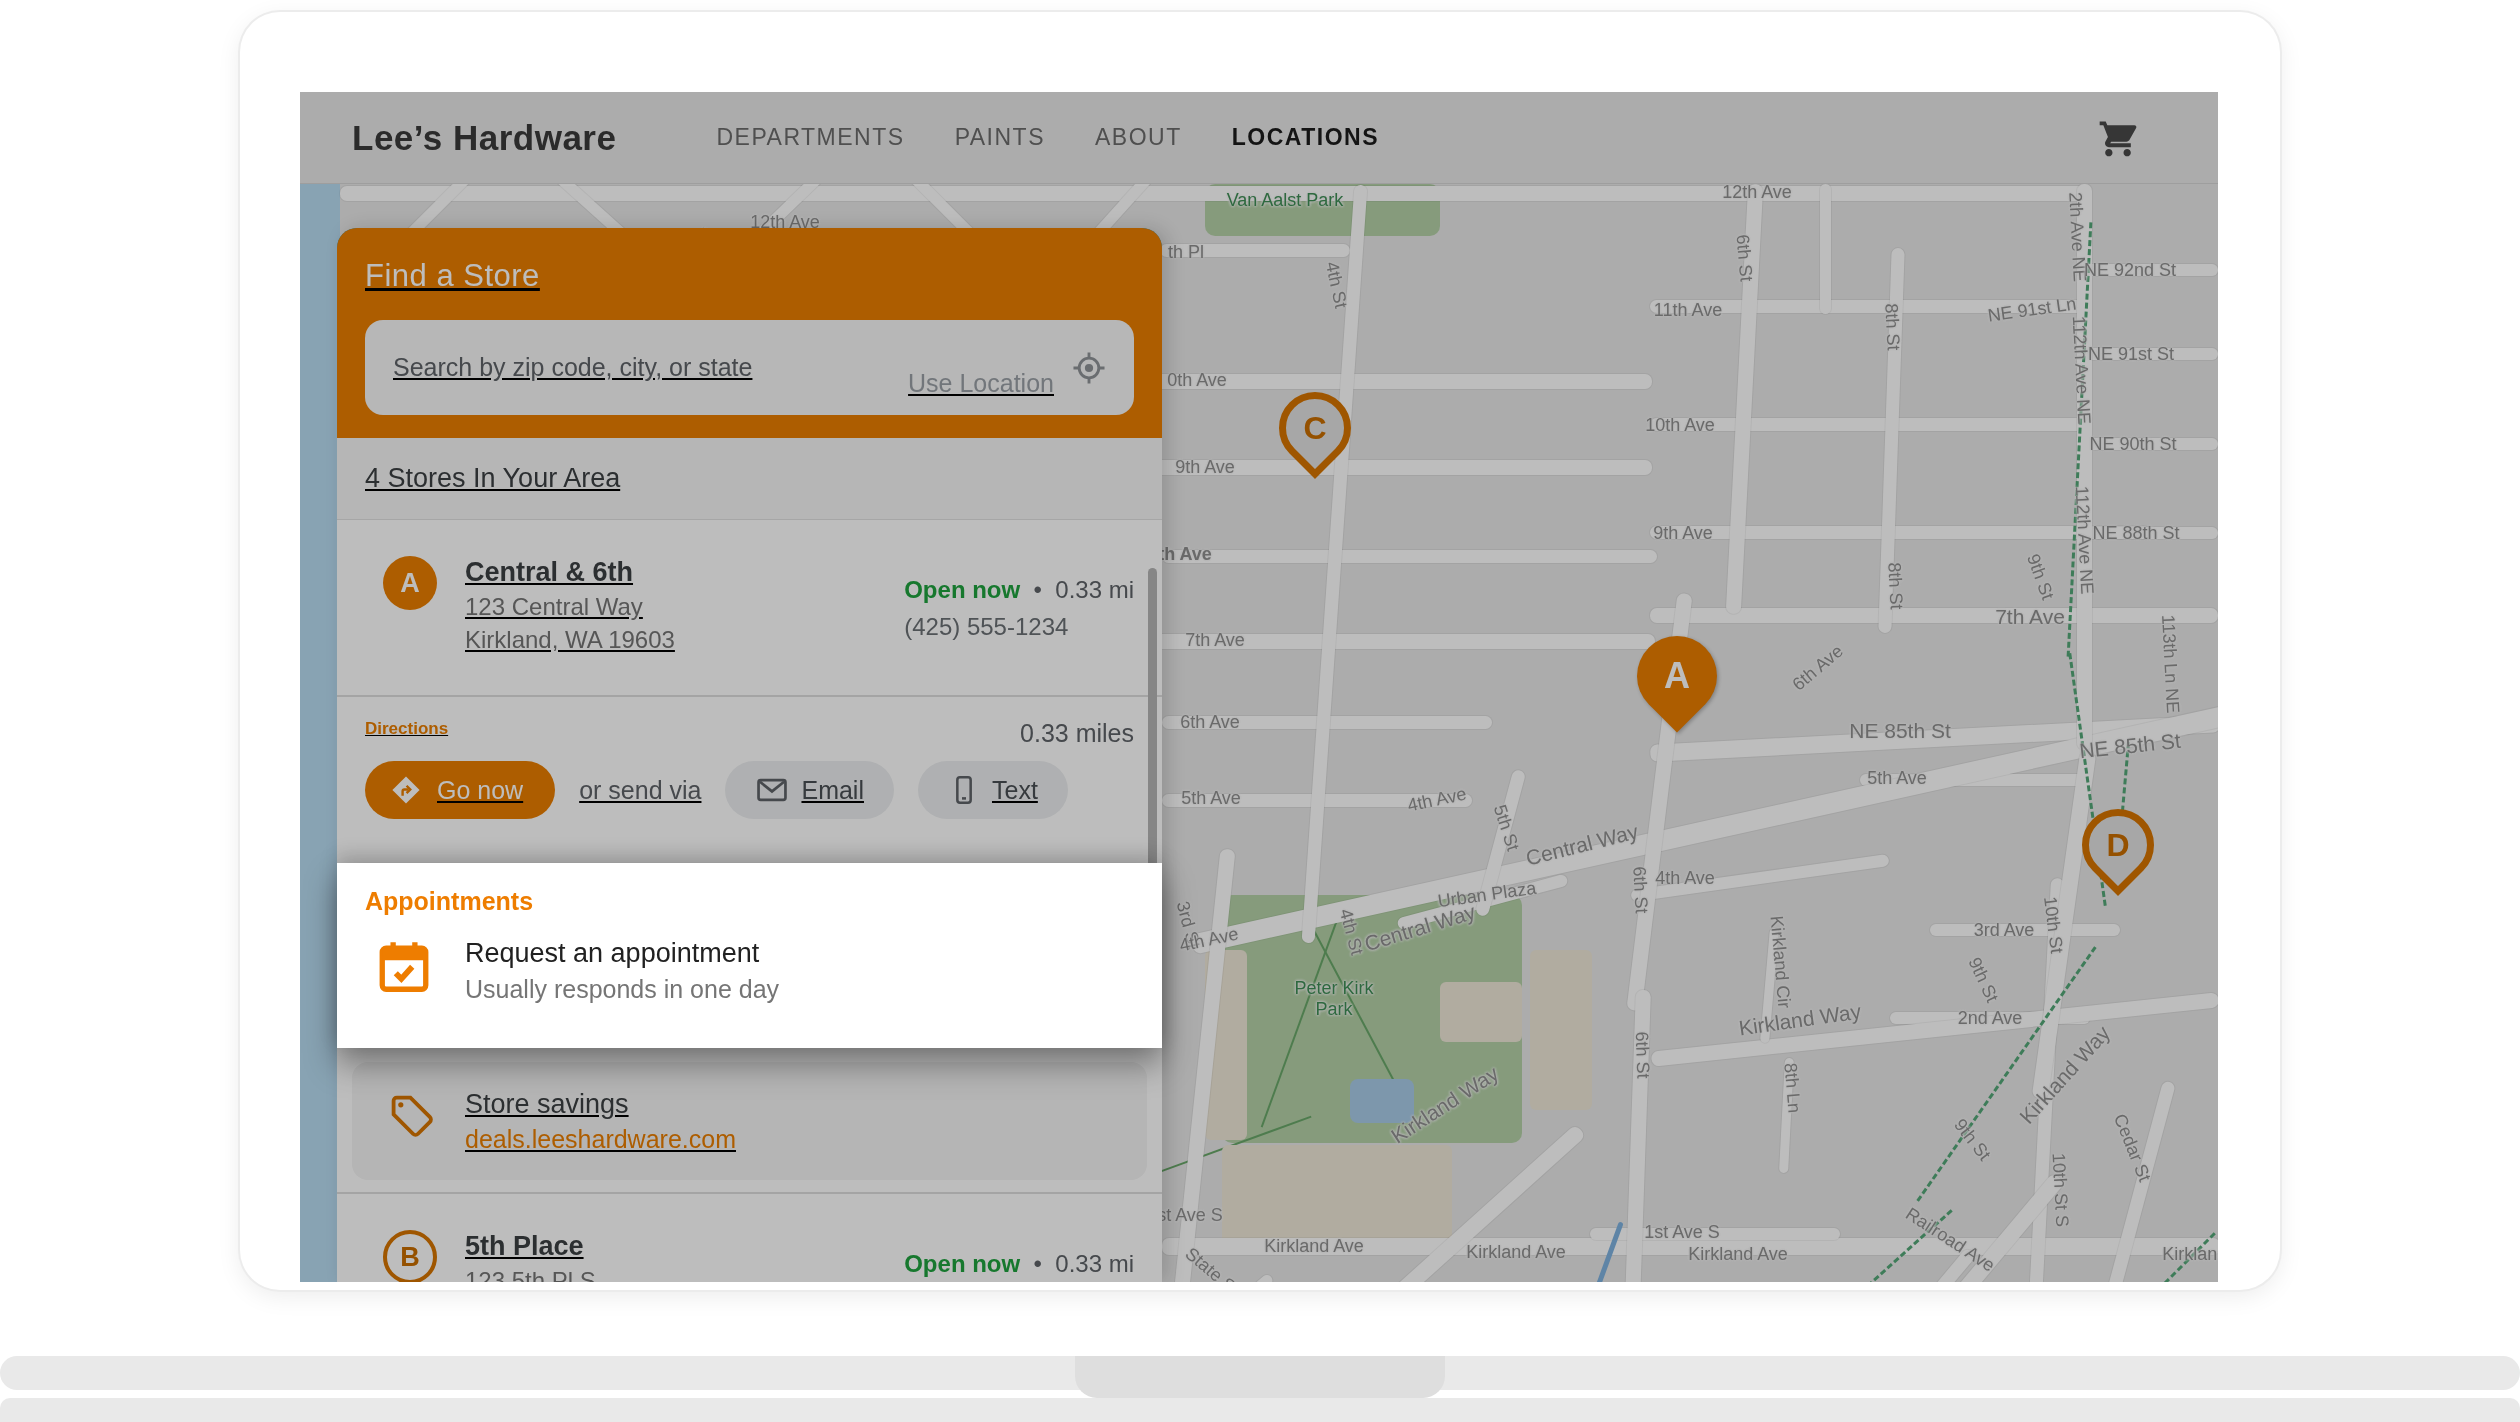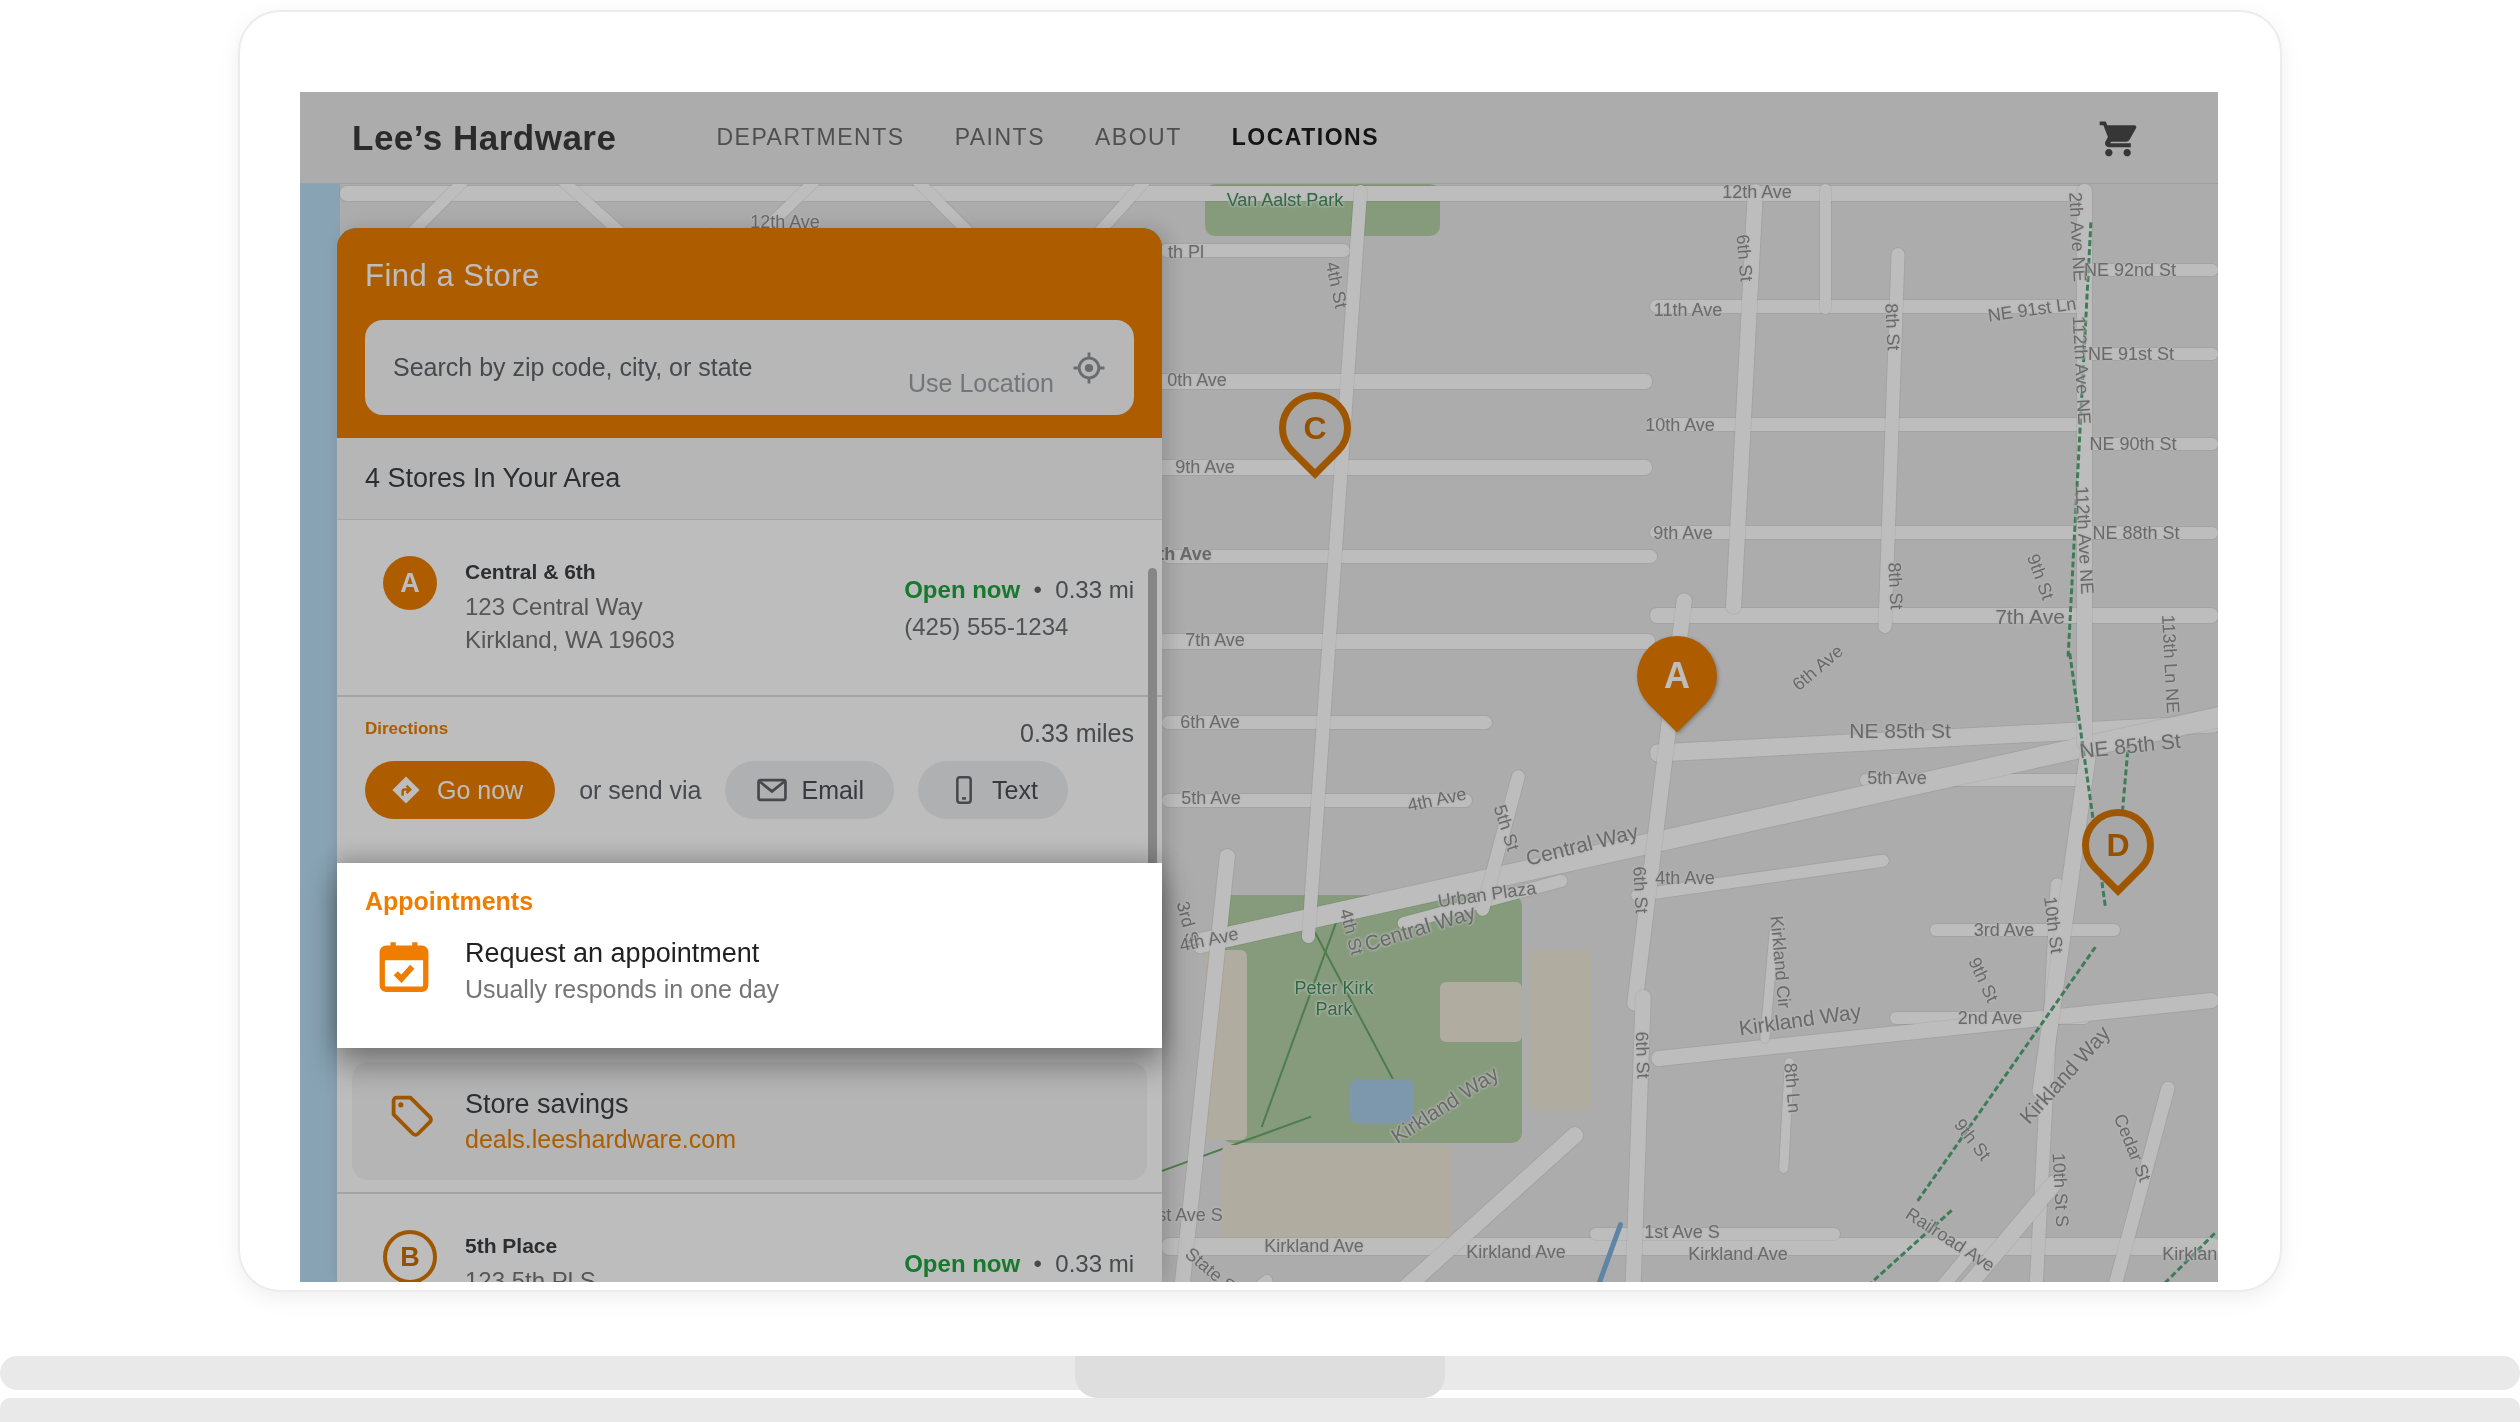--- a/index.html
+++ b/index.html
@@ -41,35 +41,35 @@
   .mlabel.green{color:#3e8e55;font-weight:500;white-space:normal;text-align:center;line-height:1.15;}
   .pin{position:absolute;z-index:20;border-radius:50% 50% 50% 0;display:flex;align-items:center;justify-content:center;}
   .pin .ltr{transform:rotate(45deg);font-weight:700;}
   .pin.filled{width:80px;height:80px;background:#ea7e00;box-shadow:0 2px 4px rgba(0,0,0,.25);}
   .pin.filled .ltr{color:#fff;font-size:36px;}
   .pin.outline{width:72px;height:72px;background:#e2e2e2;border:7px solid #d77500;}
   .pin.outline .ltr{color:#c96e00;font-size:32px;}
 
   
   .panel{position:absolute;left:37px;top:136px;width:825px;height:1054px;z-index:10;background:#0ea5e9;
-    border-radius:20px 20px 0 0;box-shadow:6px 0 18px rgba(0,0,0,.15);}
+    border-radius:20px 20px 0 0;box-shadow:6px 0 18px rgba(0,0,0,.15);text-decoration:underline;}
   .p-orange{height:210px;background:#ea7e00;border-radius:20px 20px 0 0;padding:30px 28px 0 28px;}
   .p-title{color:#fff;font-size:31px;font-weight:500;letter-spacing:.5px;}
   .searchbox{margin-top:26px;height:95px;background:#f7f7f7;border-radius:18px;display:flex;align-items:center;padding:0 26px;}
   .searchbox input{flex:1;border:0;outline:0;background:transparent;font-size:25px;color:#3c4043;}
   .searchbox input::placeholder{color:#5f6368;opacity:1;}
   .uselocation{font-size:25px;color:#9aa0a6;margin-right:16px;white-space:nowrap;cursor:pointer;margin-top:32px;}
   .p-results{height:82px;background:#f6f6f6;display:flex;align-items:center;padding:0 28px;
     font-size:27px;font-weight:500;color:#3c4043;border-bottom:1px solid #e0e0e0;}
   .p-store{position:relative;height:175px;padding:34px 28px 0 128px;background:#fff;}
   .badge{position:absolute;left:46px;top:36px;width:54px;height:54px;border-radius:50%;
     display:flex;align-items:center;justify-content:center;font-size:27px;font-weight:700;}
   .badge.filled{background:#ea7e00;color:#fff;}
   .badge.ring{border:4px solid #d77500;color:#c96e00;background:transparent;}
-  .s-name{font-size:21px;font-weight:600;color:#3c4043;line-height:36px;}
+  .s-name{font-size:27px;font-weight:600;color:#3c4043;line-height:36px;}
   .s-addr{font-size:24px;color:#757575;line-height:33px;}
   .s-right{position:absolute;right:28px;top:53px;text-align:left;}
   .s-status{font-size:24px;line-height:34px;color:#5f6368;}
   .s-status .open{color:#1fa33f;font-weight:700;}
   .s-phone{font-size:24px;color:#6b7075;line-height:40px;}
   .divider{height:2px;background:#dddddd;margin:0;}
   .p-directions{height:163px;padding:22px 28px 0 28px;background:#fff;position:relative;}
   .d-title{font-size:17px;font-weight:700;color:#ea7e00;}
   .d-miles{position:absolute;right:28px;top:22px;font-size:25px;color:#5f6368;}
   .d-row{margin-top:22px;display:flex;align-items:center;}

